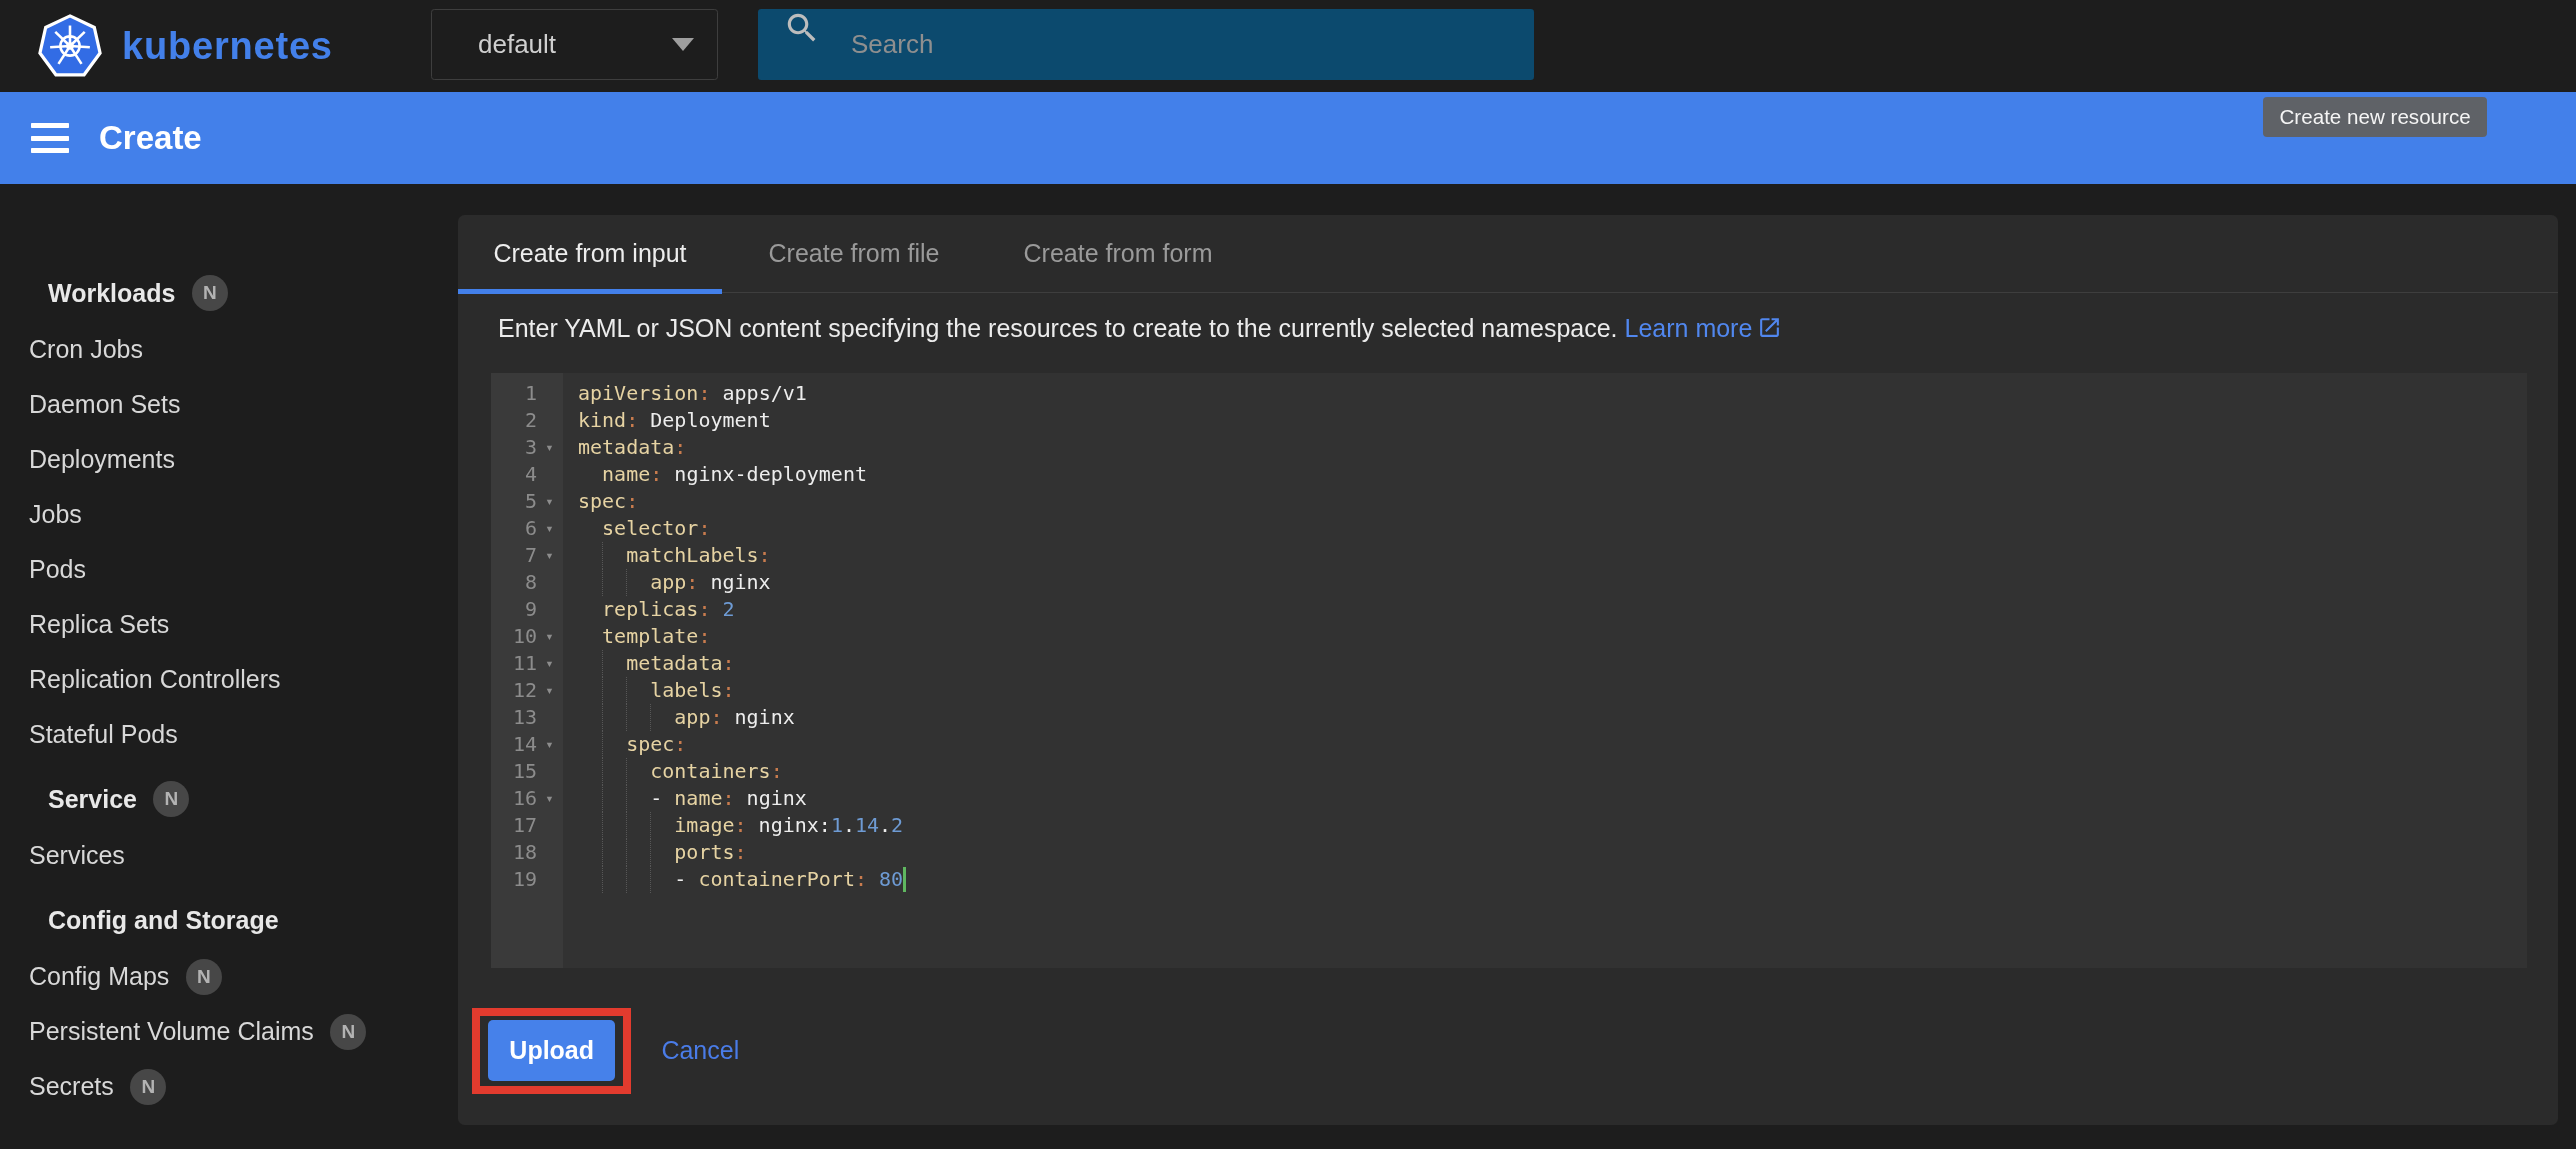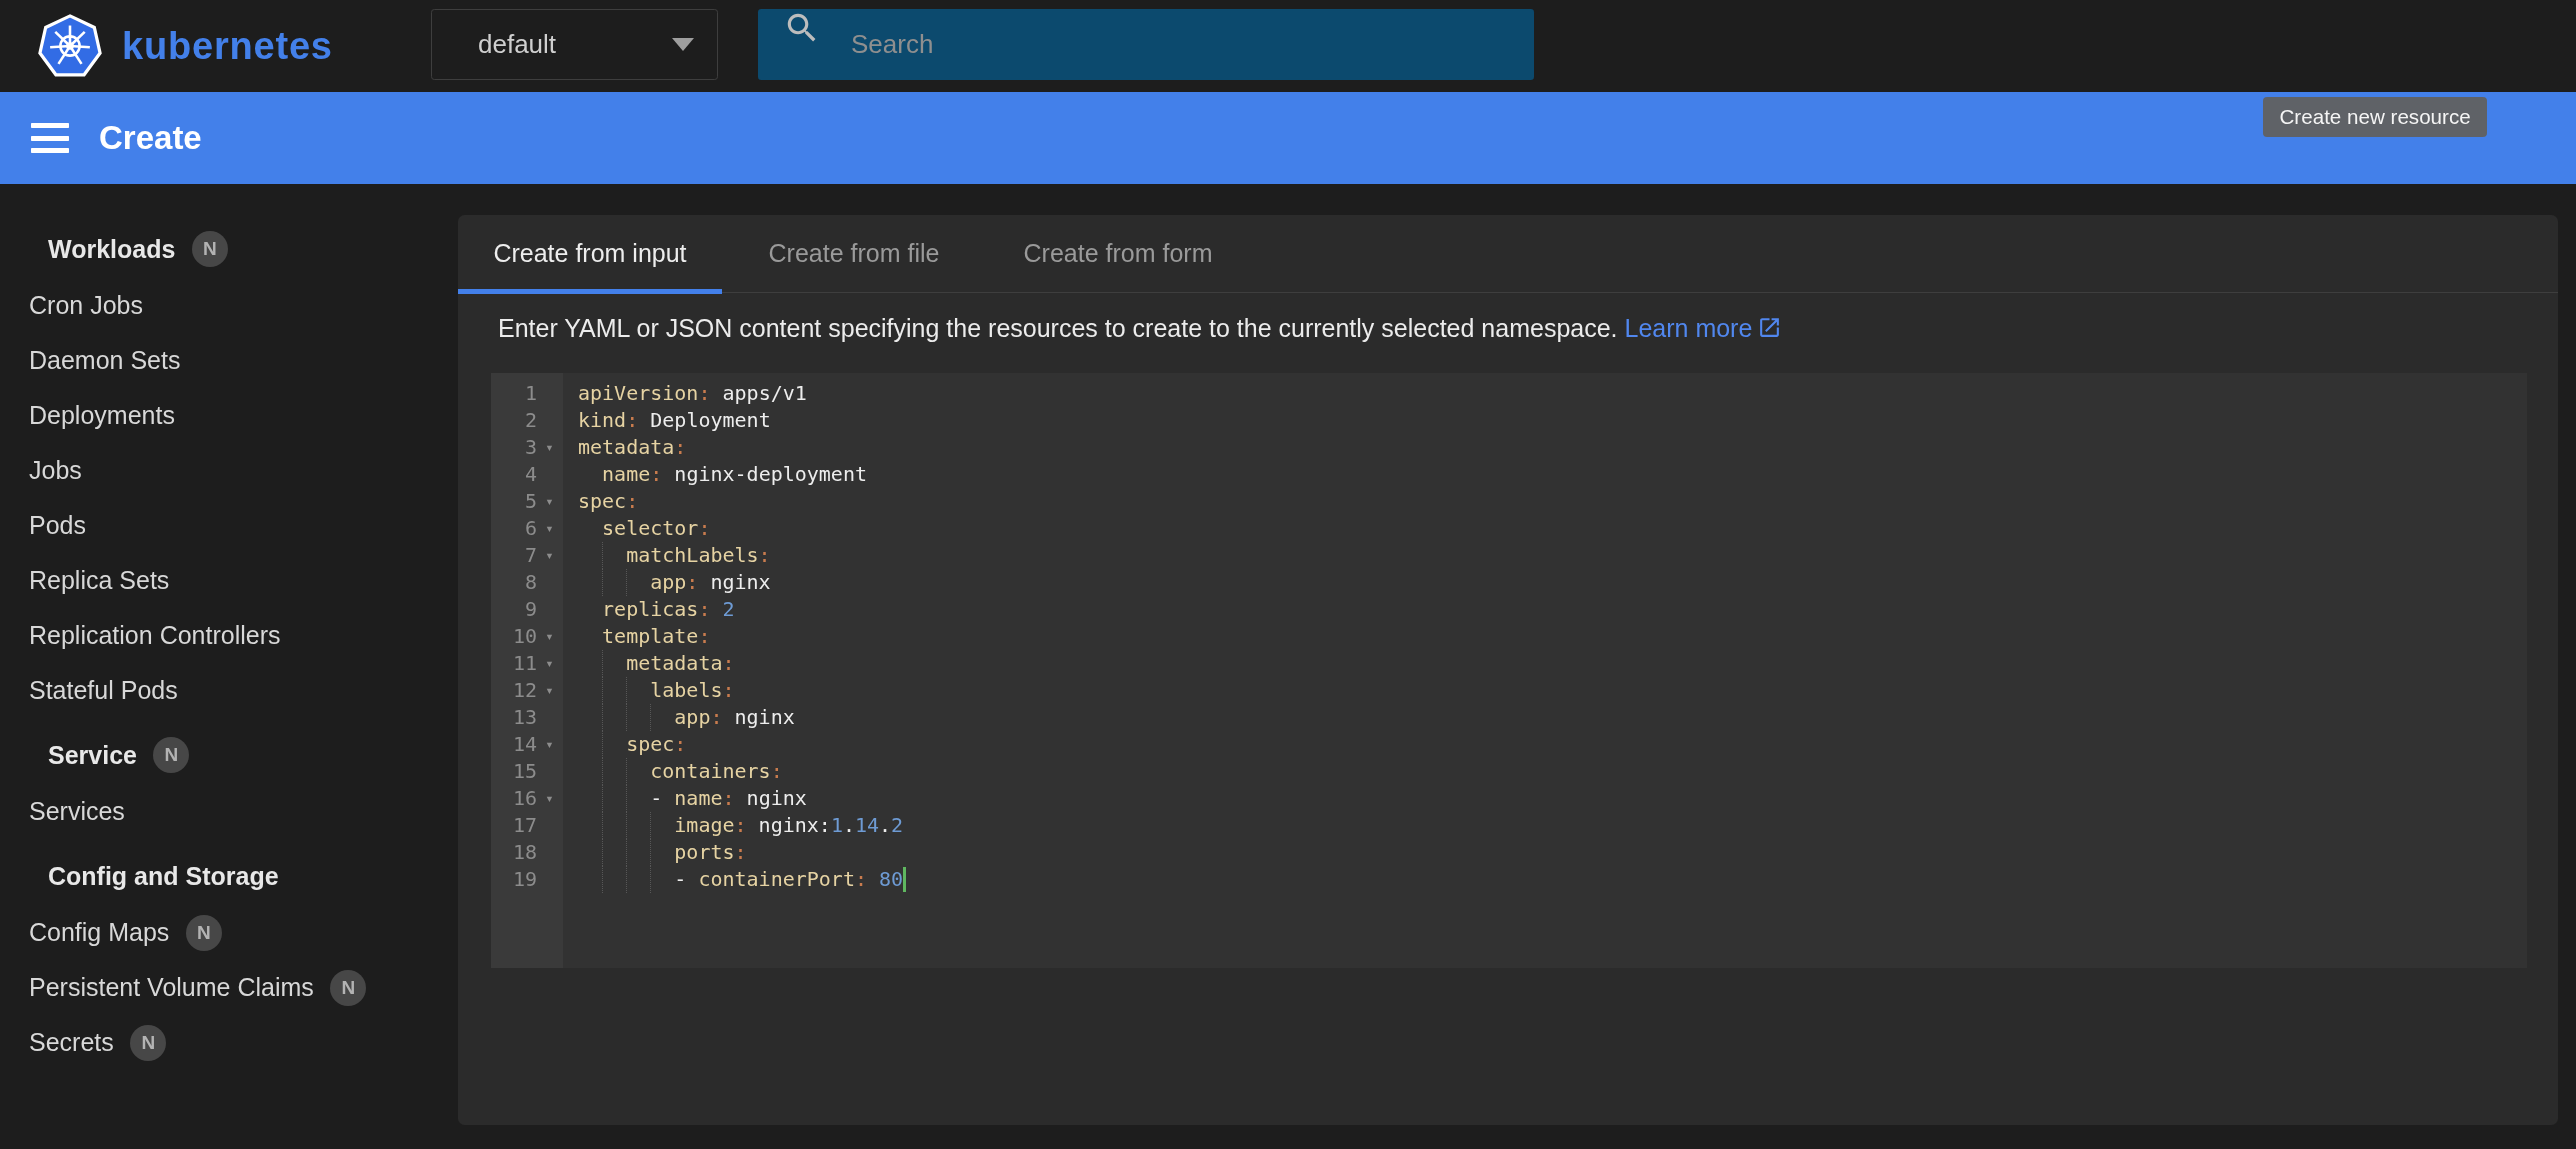--- a/index.html
+++ b/index.html
@@ -30,21 +30,21 @@
   .hamburger { width:38px; display:flex; flex-direction:column; gap:7.4px; cursor:pointer; background:none; border:none; }
   .hamburger span { display:block; height:5px; background:#fff; border-radius:0.8px; }
   .page-title { color:#fff; font-size:33px; font-weight:bold; margin-left:30px; }
 
   .tooltip { position:absolute; left:2263px; top:97px; height:40px; line-height:40px;
              background:rgba(97,97,97,.96); color:#f5f5f5; font-size:20.6px; padding:0 16.5px;
              border-radius:4.1px; z-index:50; white-space:nowrap; }
 
   
   .bodyrow { display:flex; height:965px; }
-  .sidebar { width:458px; padding-top:36px; overflow:hidden; }
+  .sidebar { width:458px; padding-top:36px; overflow:hidden;margin-top:44px; }
   .side-section-header { display:flex; align-items:center; height:58px; padding-left:48px; margin-top:8.2px; cursor:pointer; }
   .side-section-header:first-child { margin-top:0; }
   .side-section-label { color:#e8e8e8; font-size:25px; font-weight:bold; }
   .side-item { display:flex; align-items:center; height:55px; padding-left:29px; cursor:pointer; }
   .side-item-label { color:#d8d8d8; font-size:25px; }
   .nbadge { display:inline-flex; align-items:center; justify-content:center; width:36px; height:36px;
             border-radius:50%; background:#474747; color:#b3b3b3; font-size:19px; font-weight:bold; margin-left:16.5px; }
 
   
   .content { flex:1; padding:31px 18px 24px 0; }
@@ -301,18 +301,24 @@
               <div class="code-line"><span class="ind first"></span><span class="ind"></span><span class="ind"></span><span class="ind"></span><span class="tk-k">app</span><span class="tk-c">:</span><span class="tk-v"> nginx</span></div>
               <div class="code-line"><span class="ind first"></span><span class="ind"></span><span class="tk-k">spec</span><span class="tk-c">:</span></div>
               <div class="code-line"><span class="ind first"></span><span class="ind"></span><span class="ind"></span><span class="tk-k">containers</span><span class="tk-c">:</span></div>
               <div class="code-line"><span class="ind first"></span><span class="ind"></span><span class="ind"></span><span class="tk-d">- </span><span class="tk-k">name</span><span class="tk-c">:</span><span class="tk-v"> nginx</span></div>
               <div class="code-line"><span class="ind first"></span><span class="ind"></span><span class="ind"></span><span class="ind"></span><span class="tk-k">image</span><span class="tk-c">:</span><span class="tk-v"> nginx:</span><span class="tk-n">1</span><span class="tk-v">.</span><span class="tk-n">14</span><span class="tk-v">.</span><span class="tk-n">2</span></div>
               <div class="code-line"><span class="ind first"></span><span class="ind"></span><span class="ind"></span><span class="ind"></span><span class="tk-k">ports</span><span class="tk-c">:</span></div>
               <div class="code-line"><span class="ind first"></span><span class="ind"></span><span class="ind"></span><span class="ind"></span><span class="tk-d">- </span><span class="tk-k">containerPort</span><span class="tk-c">:</span><span class="tk-v"> </span><span class="tk-n">80</span><span class="caret-cursor"></span></div>
             </div>
         </div>
 
+        <div class="card-actions">
+          <span class="redbox-upload">
+            <button class="upload-btn">Upload</button>
+          </span>
+          <button class="cancel-btn">Cancel</button>
+        </div>
 
       </div>
     </main>
   </div>
 </div>
 
 
 </body></html>

